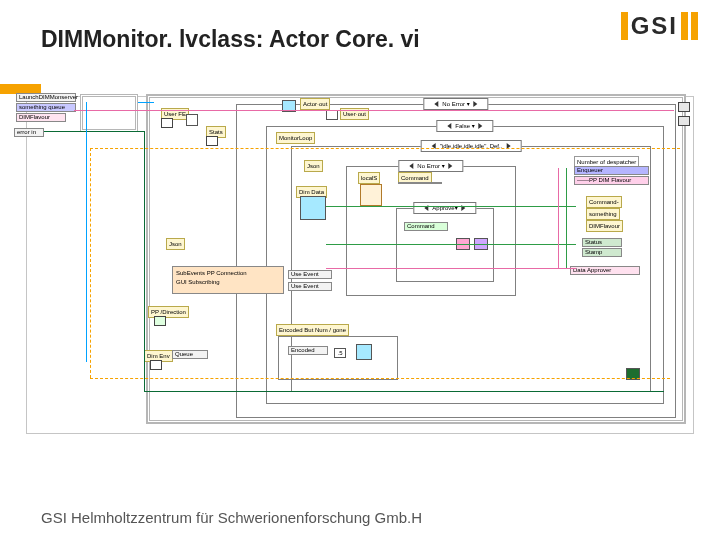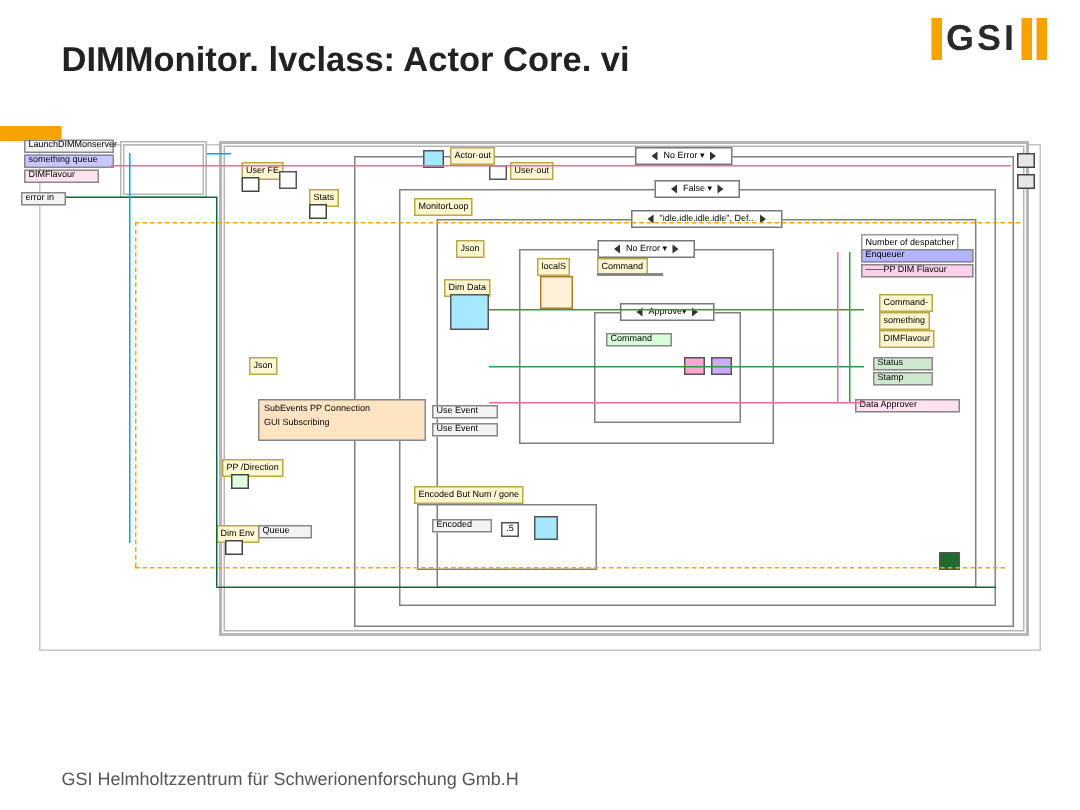--- a/index.html
+++ b/index.html
@@ -21,21 +21,21 @@
   *{box-sizing:border-box;}
   html,body{margin:0;padding:0;width:720px;height:540px;font-family:Arial,Helvetica,sans-serif;background:#fff;overflow:hidden;}
   
   .headerbar{position:absolute;left:0;top:26px;width:720px;height:56px;display:flex;align-items:flex-start;}
   .title{font-size:23px;font-weight:600;color:#222;letter-spacing:0;white-space:pre; margin-left:41px;text-align:right;}
   .logo{position:absolute;right:22px;top:12px;display:flex;align-items:center;gap:3px;}
   .logo .bar{width:7px;height:28px;background:var(--gsi-orange);}
   .logo .txt{font-weight:900;font-size:24px;letter-spacing:2px;color:#2a2a2a;text-align:center;}
   .underbar{position:absolute;left:0;top:58px;width:720px;height:26px;background:#eaeaea;z-index:-1;}
   .orange-tab{position:absolute;left:0;top:84px;width:41px;height:10px;background:var(--gsi-orange);}
-  .footer{position:absolute;left:0;bottom:14px;width:720px;font-size:12px;color:#555;}
+  .footer{position:absolute;left:0;bottom:14px;width:720px;font-size:15px;color:#555;}
   .footer span{margin-left:41px;} 
   
   .canvas{position:absolute;left:26px;top:88px;width:670px;height:400px;}
   .struct{position:absolute;border:1px solid var(--struct-grey);box-shadow:inset 0 0 0 1px #fff, inset 0 0 0 2px var(--struct-grey);} 
   .struct.loop{border-width:2px;}
   .case{position:absolute;border:1px solid #808080;}
   .case >.casebar{position:absolute;left:50%;top:-7px;transform:translateX(-50%);background:#fff;border:1px solid #777;font-size:6px;line-height:10px;height:12px;padding:0 10px;display:flex;align-items:center;gap:4px;}
   .casebar::before,.casebar::after{content:"";width:0;height:0;border-top:3px solid transparent;border-bottom:3px solid transparent;}
   .casebar::before{border-right:4px solid #333;}
   .casebar::after{border-left:4px solid #333;}

